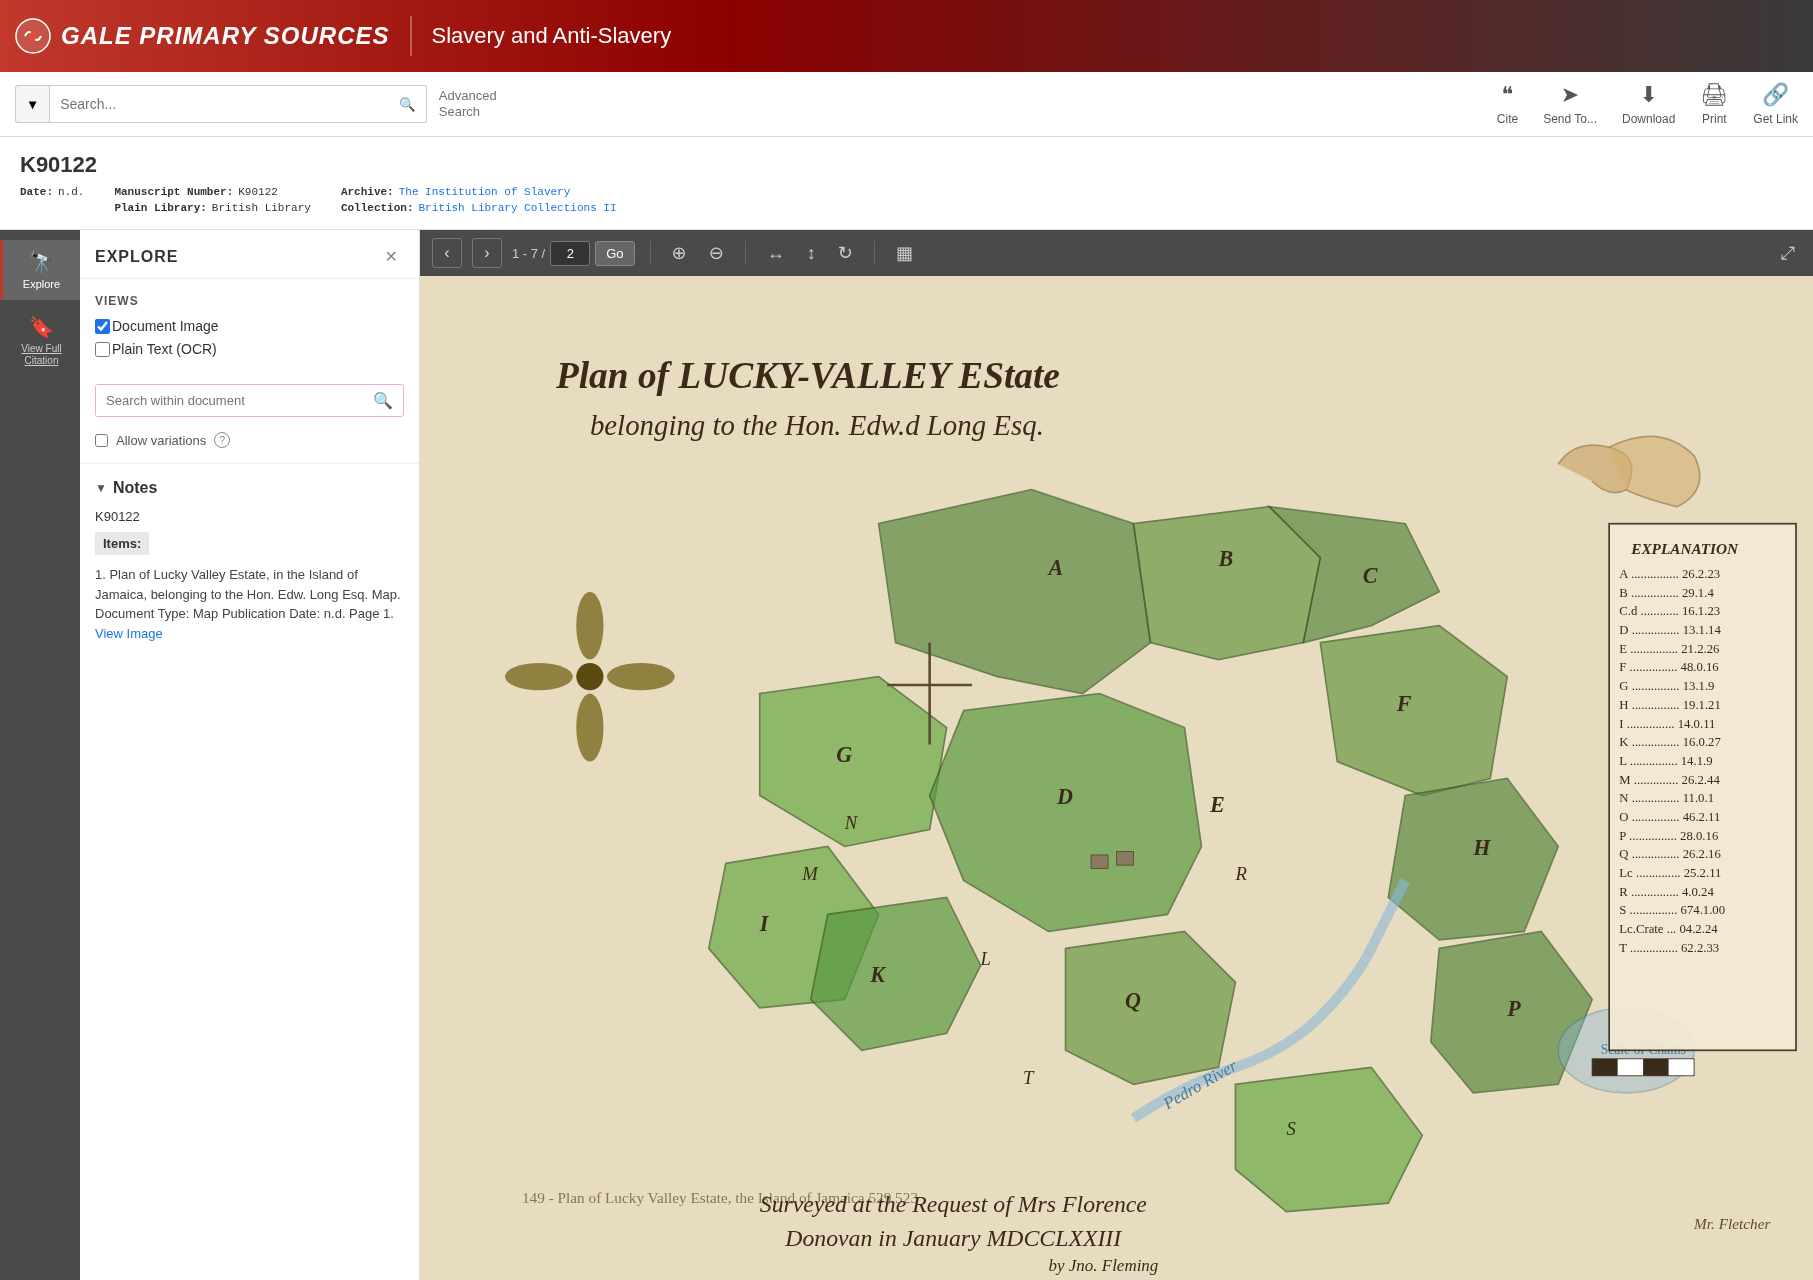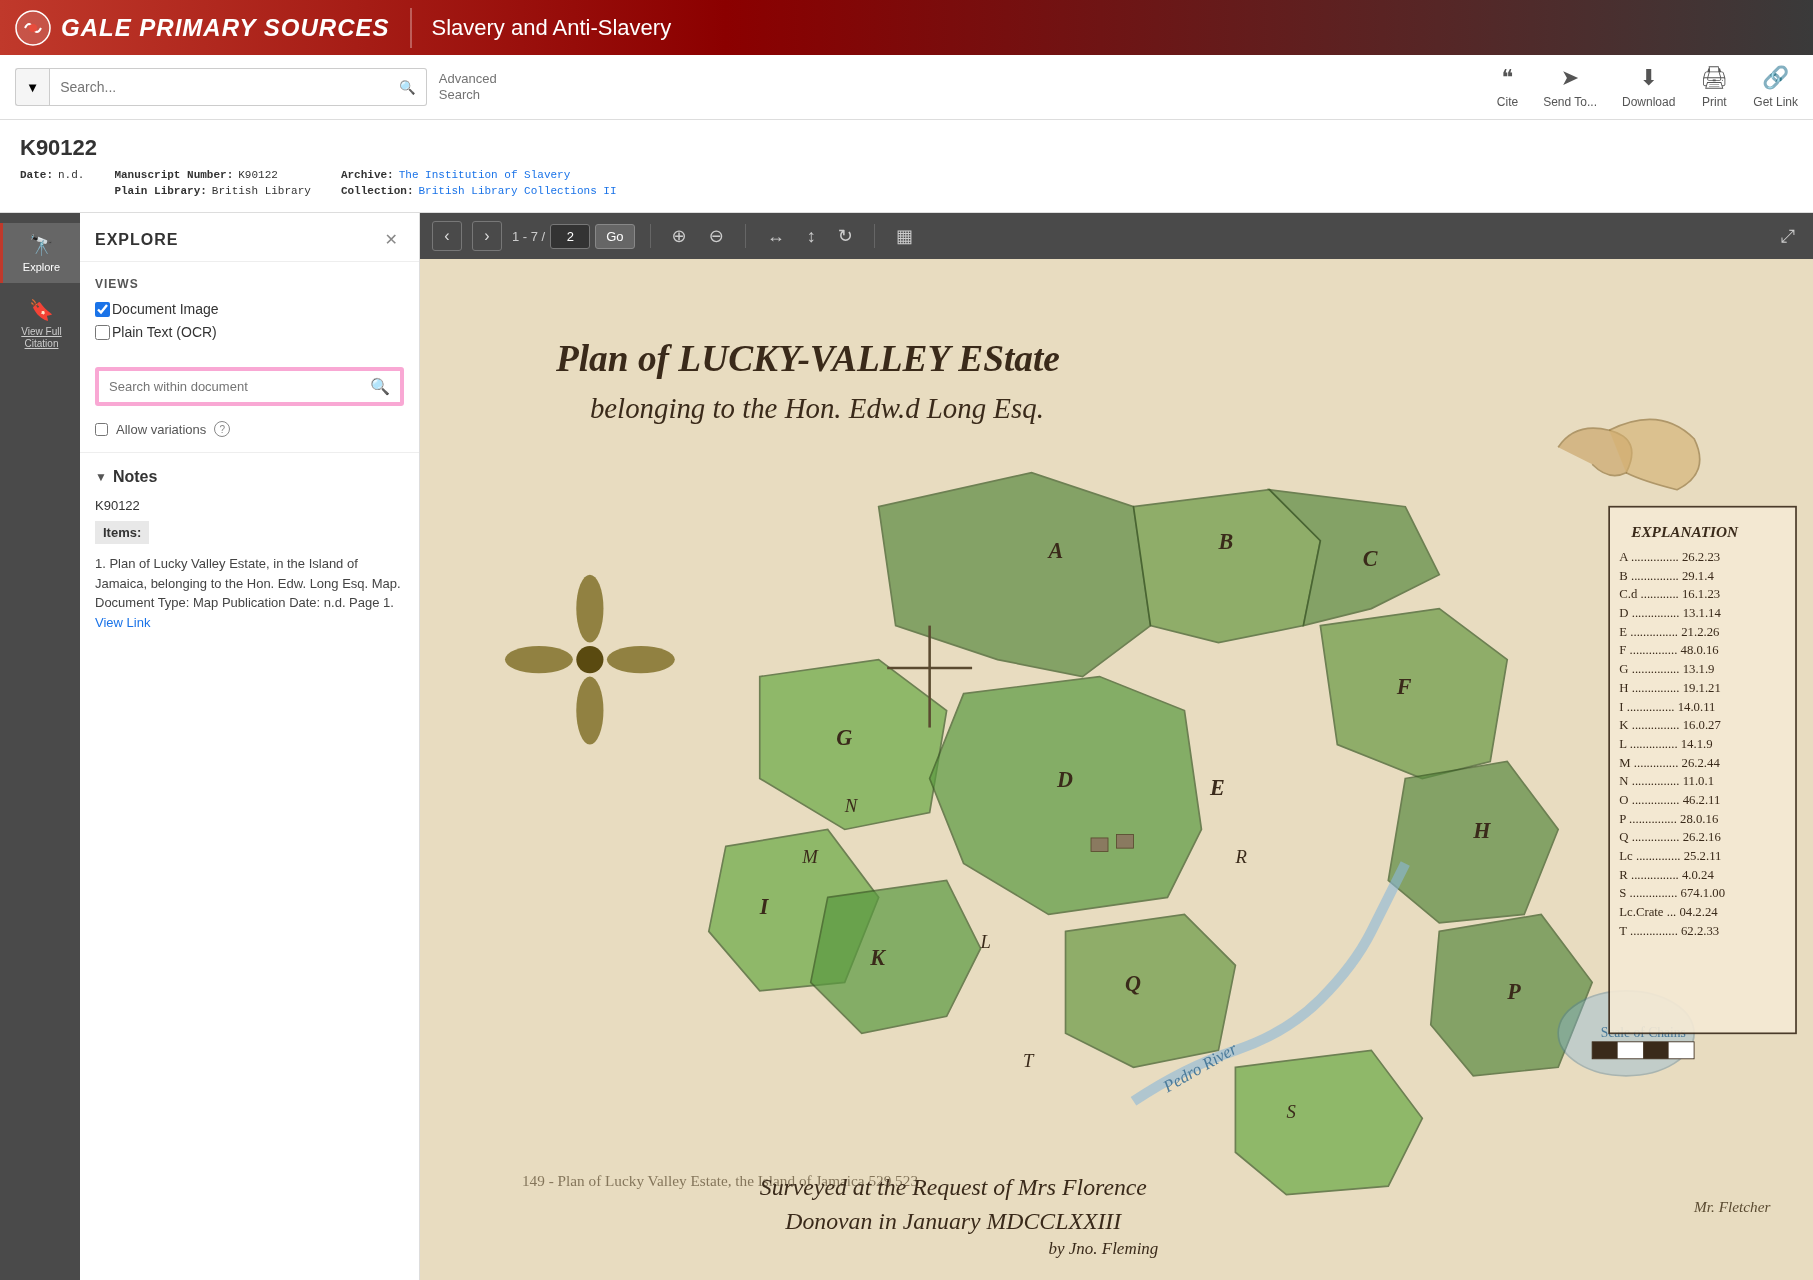--- a/index.html
+++ b/index.html
@@ -2,21 +2,21 @@
 <html><head>
   <meta charset="utf-8">
   <style>
     * { box-sizing: border-box; margin: 0; padding: 0; }
     body { font-family: Arial, sans-serif; font-size: 14px; background: #f0f0f0; color: #333; }
 
     
     .header-bar {
       display: flex;
       align-items: center;
-      height: 55px;
+      height: 72px;
       background: linear-gradient(to right, #c0392b 0%, #8b0000 40%, #3a3a3a 100%);
       padding: 0 15px;
     }
     .header-logo {
       display: flex;
       align-items: center;
       gap: 10px;
     }
     .header-logo-icon {
       width: 36px;
@@ -236,21 +236,21 @@
     }
     .checkbox-row input[type="checkbox"] {
       accent-color: #1a73e8;
       width: 15px;
       height: 15px;
     }
 
     .search-within-wrapper {
       display: flex;
       align-items: center;
-      border: 4px solid #f9a8d4;
+      border: 1px solid #f9a8d4;
       border-radius: 3px;
       margin: 15px;
       margin-top: 5px;
     }
     .search-within-input {
       border: none;
       outline: none;
       padding: 8px 10px;
       font-size: 13px;
       width: 100%;
@@ -558,21 +558,21 @@
 
     <div class="notes-section">
       <div class="notes-header">
         <span class="notes-toggle">▼</span>
         <span class="notes-title">Notes</span>
       </div>
       <div class="notes-id">K90122</div>
       <div class="notes-items-label">Items:</div>
       <div class="notes-content">
         <span>1. Plan of Lucky Valley Estate, in the Island of Jamaica, belonging to the Hon. Edw. Long Esq. Map. Document Type: Map Publication Date: n.d. Page 1.</span>
-        <a href="#">View Link</a>
+        <a href="#">View Image</a>
       </div>
     </div>
   </aside>
 
   <main class="image-viewer">
 
     <div class="viewer-toolbar">
       <button class="viewer-nav-btn">‹</button>
       <button class="viewer-nav-btn">›</button>
       <div class="viewer-page-info">

